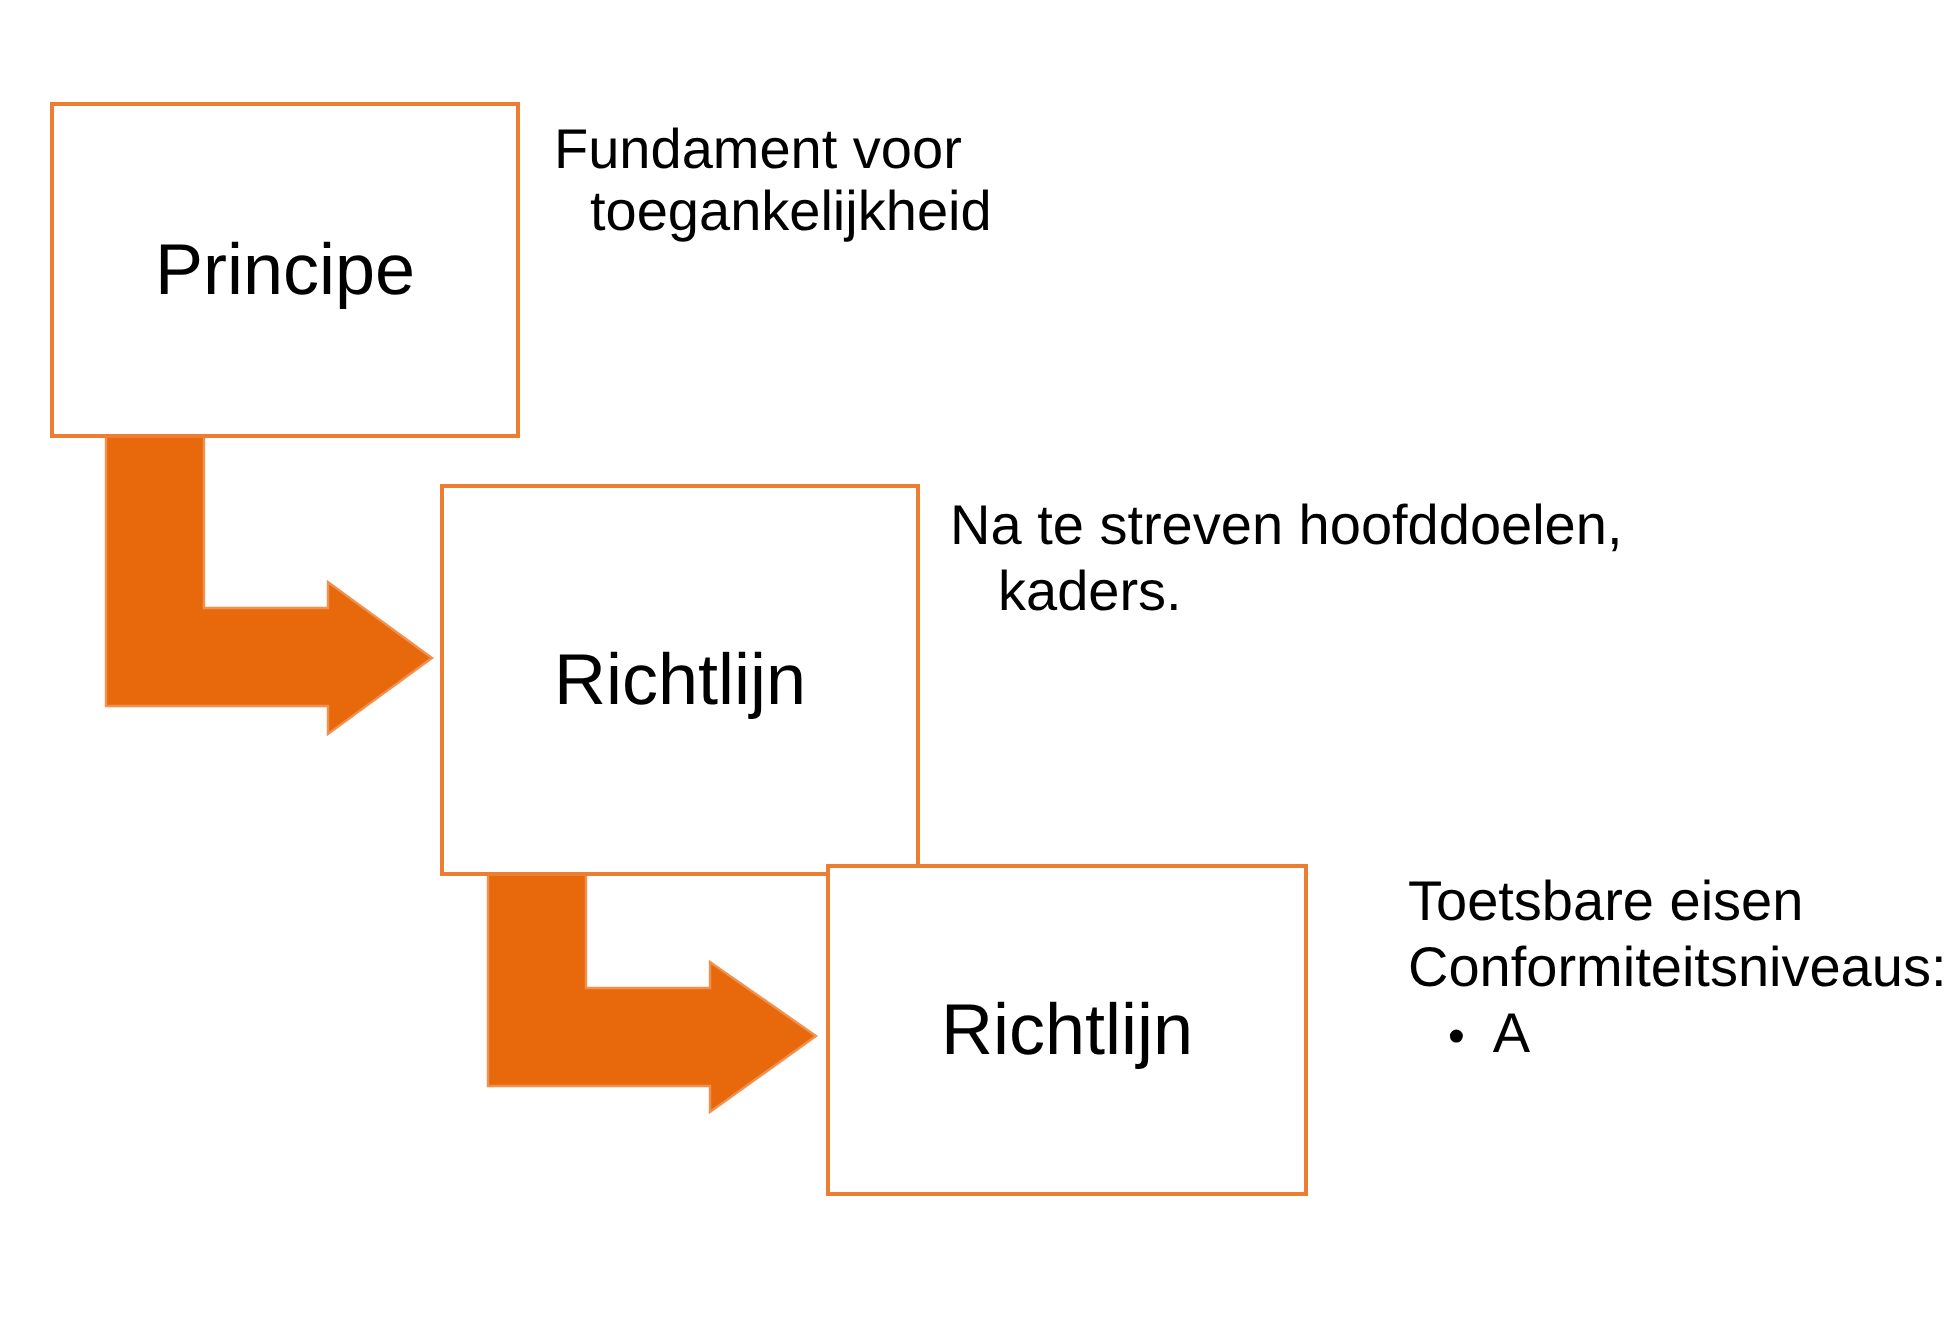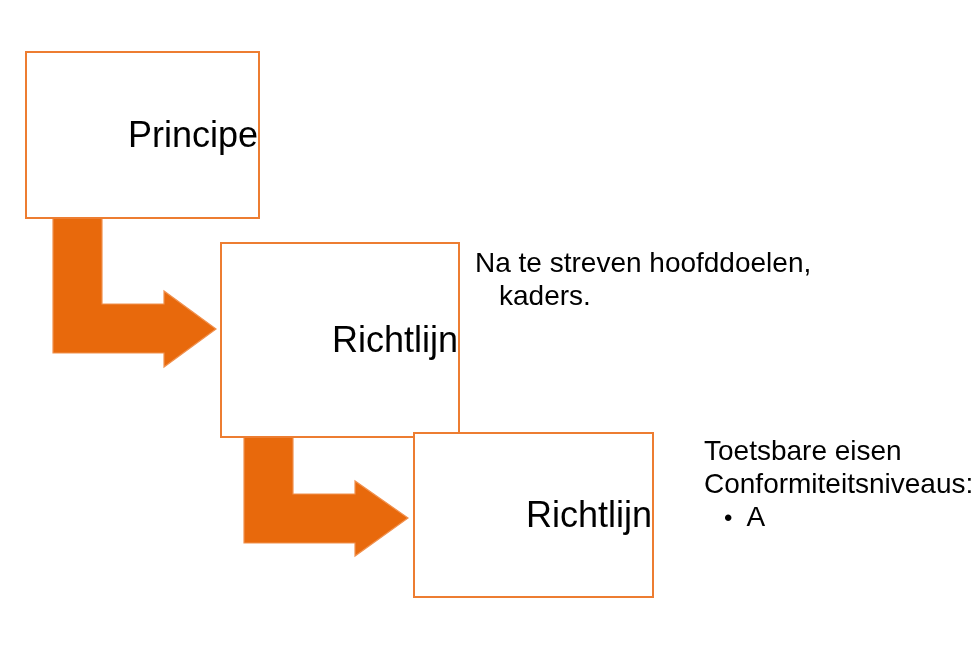--- a/index.html
+++ b/index.html
@@ -29,21 +29,21 @@
     stroke: var(--arrow-stroke, #F0914F);
     stroke-width: 1.2;
   }
   .node-box {
     position: absolute;
     box-sizing: border-box;
     background: var(--box-fill, #ffffff);
     border: 2px solid var(--box-border, #ED7D31);
     display: flex;
     align-items: center;
-    justify-content: flex-end;
+    justify-content: center;
   }
   .node-label {
     font-size: 36px;
     line-height: 1;
     color: var(--text-color, #000000);
     white-space: nowrap;
   }
   #box-principe  { left: 25px;  top: 51px;  width: 235px; height: 168px; }
   #box-richtlijn { left: 220px; top: 242px; width: 240px; height: 196px; }
   #box-criterium { left: 413px; top: 432px; width: 241px; height: 166px; }
@@ -89,20 +89,24 @@
   </div>
 
   <div class="node-box" id="box-richtlijn">
     <span class="node-label">Richtlijn</span>
   </div>
 
   <div class="node-box" id="box-criterium">
     <span class="node-label">Richtlijn</span>
   </div>
 
+  <div class="note" id="note-fundament">
+    <div class="line line1">Fundament voor</div>
+    <div class="line line2">toegankelijkheid</div>
+  </div>
 
   <div class="note" id="note-hoofddoelen">
     <div class="line line1">Na te streven hoofddoelen,</div>
     <div class="line line2">kaders.</div>
   </div>
 
   <div class="note" id="note-toetsbare">
     <div class="line line1">Toetsbare eisen</div>
     <div class="line line2">Conformiteitsniveaus:</div>
     <div class="bullet-item">

